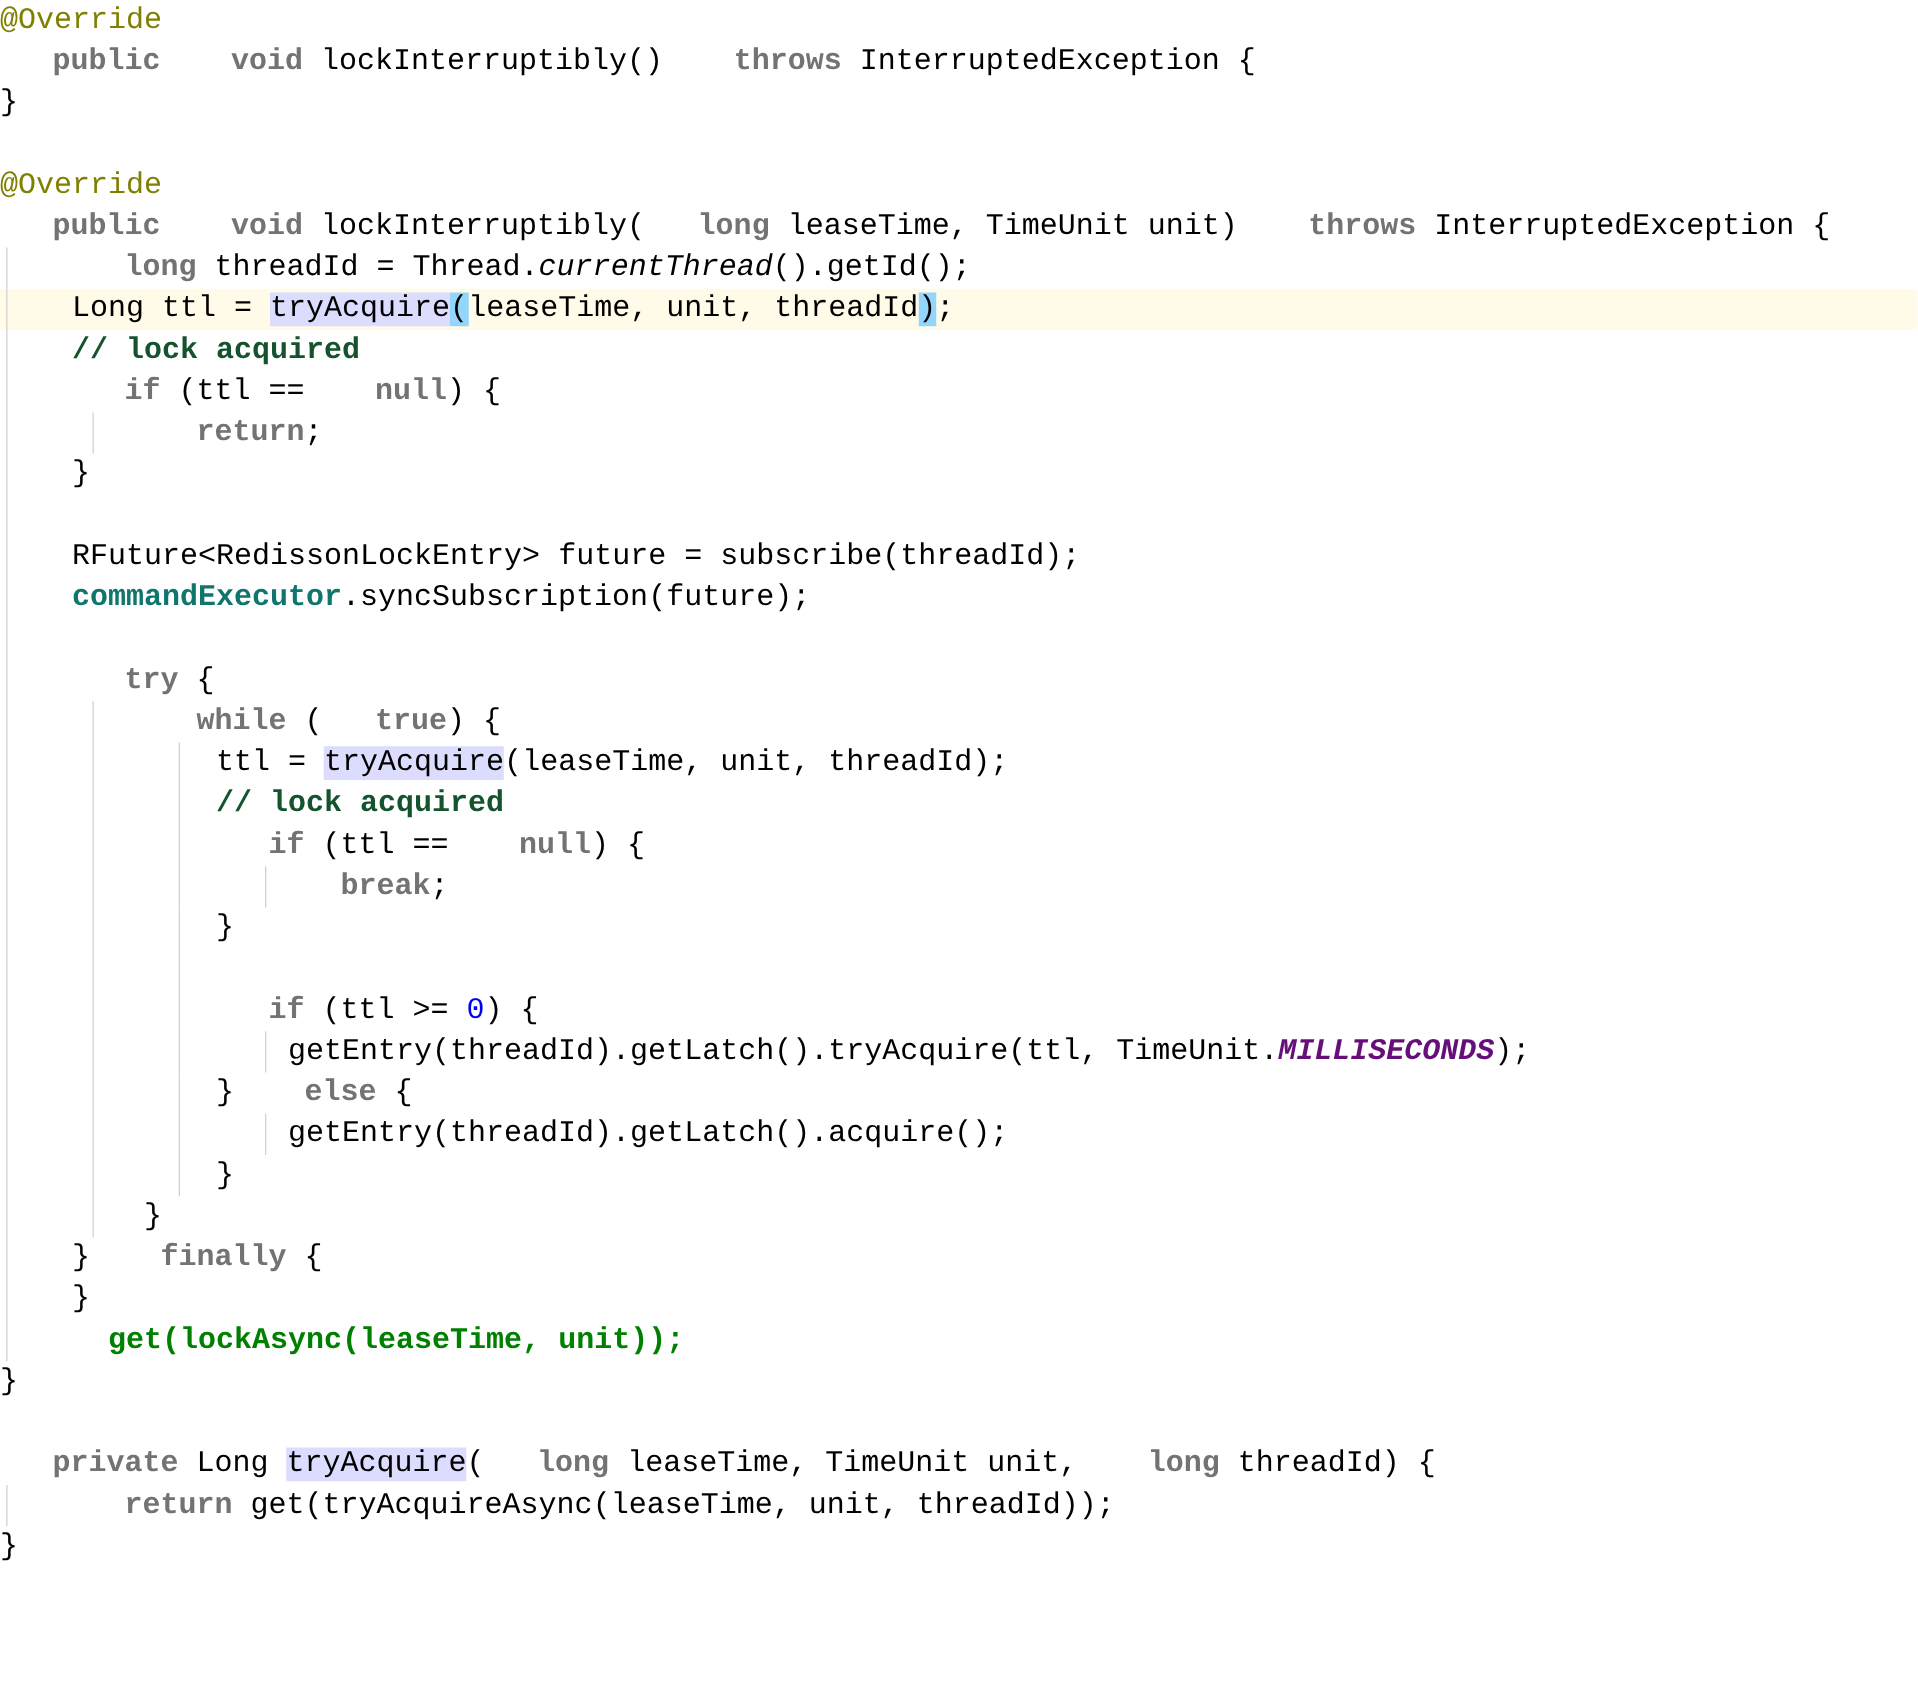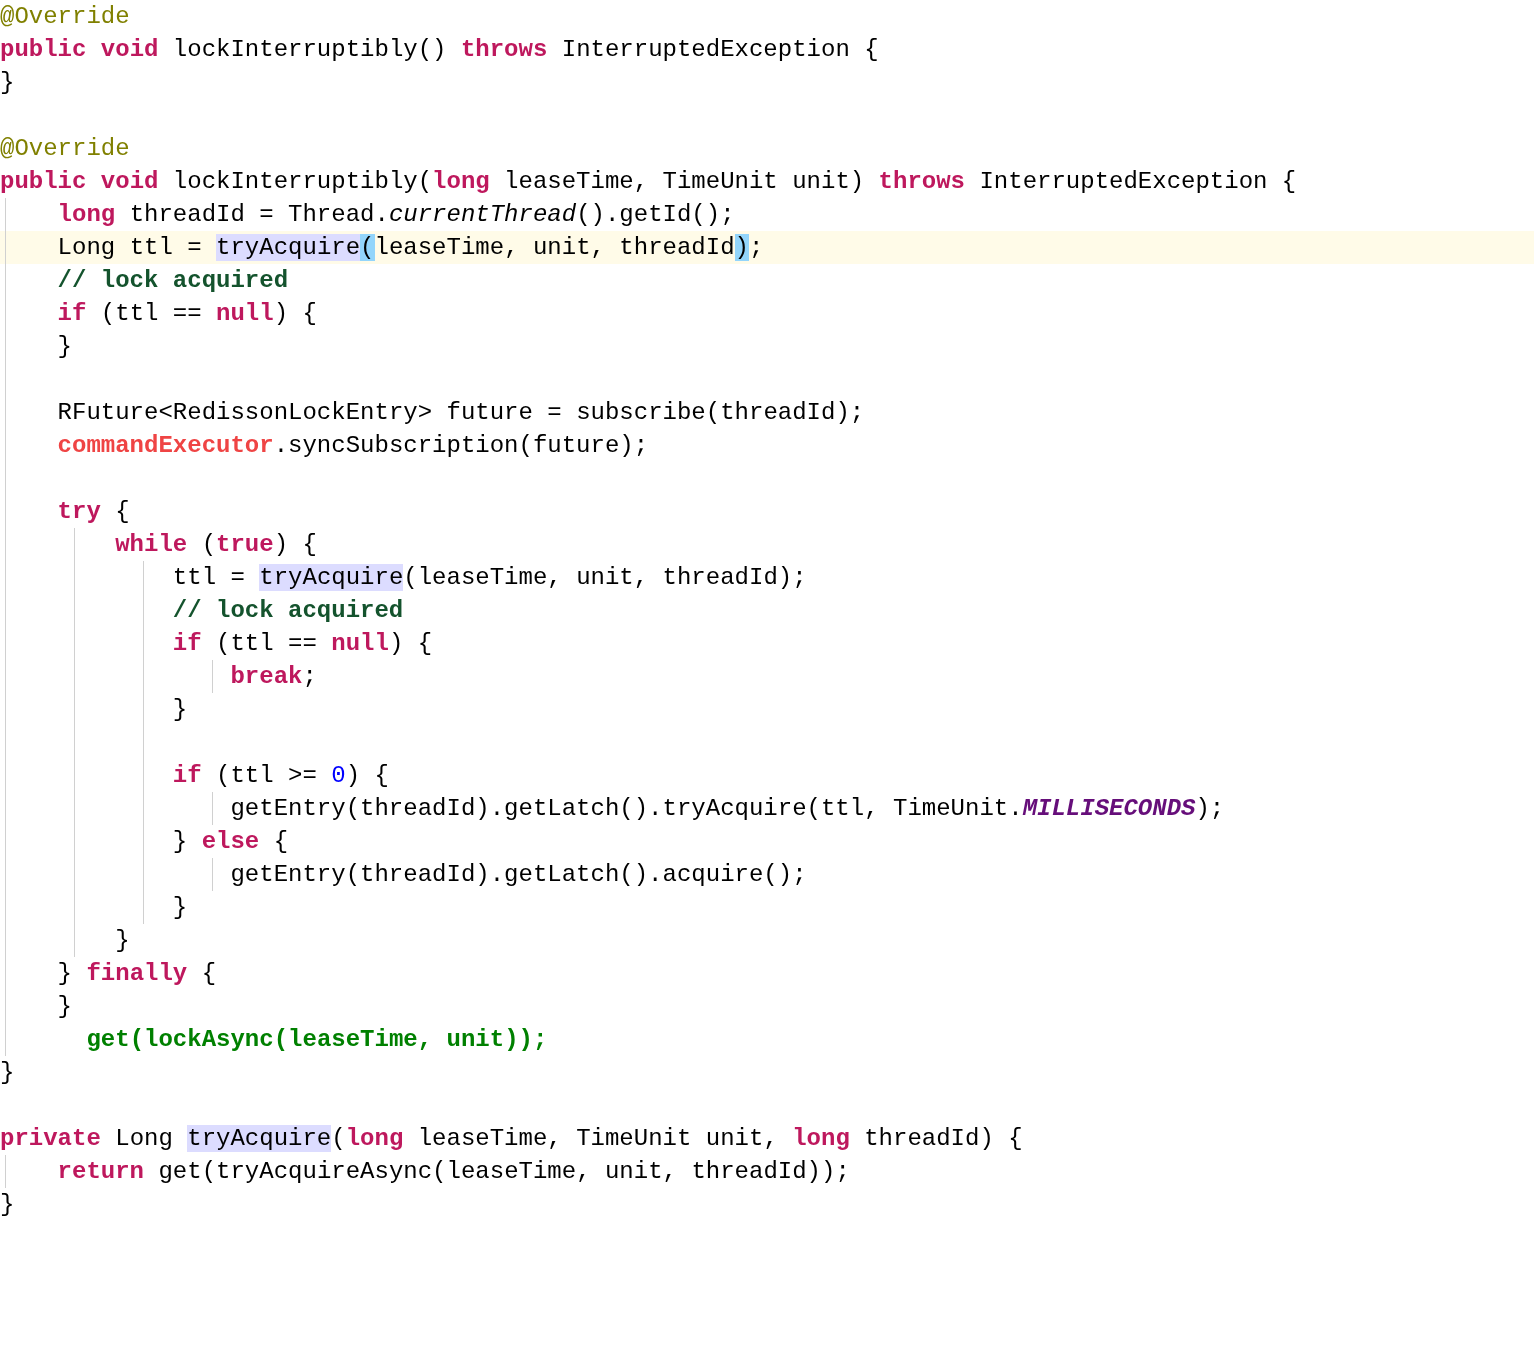--- a/index.html
+++ b/index.html
@@ -46,26 +46,26 @@
   
   .guide {
     position: absolute;
     top: 0;
     width: 1px;
     height: 33px;
     background: #d0d0d0;
   }
 
   
-  .kw        { color: #be185d; font-weight: bold; }
+  .kw        { color: #737373; font-weight: bold; margin-left: 42px; }
   .plain     { color: #000000; }
   .anno      { color: #808000; }
   .cmt       { color: #14532d; font-weight: bold; }
   .num       { color: #0000ff; }
-  .field     { color: #ef4444; font-weight: bold; text-align: right; }
+  .field     { color: #0f766e; font-weight: bold; text-align: right; }
   .staticfin { color: #660e7a; font-weight: bold; font-style: italic; }
   .staticmth { color: #000000; font-style: italic; }
   .added     { color: #008000; font-weight: bold; }
 
   
   .usage { background: #dcdcff; }
   
   .brace-hl { background: #93d5fb; }
 
   
@@ -100,20 +100,21 @@
     <div class="line"><span class="kw">public</span><span class="plain"> </span><span class="kw">void</span><span class="plain"> </span><span class="plain">lockInterruptibly</span><span class="plain">(</span><span class="kw">long</span><span class="plain"> </span><span class="plain">leaseTime</span><span class="plain">, </span><span class="plain">TimeUnit</span><span class="plain"> </span><span class="plain">unit</span><span class="plain">) </span><span class="kw">throws</span><span class="plain"> </span><span class="plain">InterruptedException</span><span class="plain"> {</span></div>
 
     <div class="line"><span class="guide" style="left:5px"></span><span class="plain">    </span><span class="kw">long</span><span class="plain"> </span><span class="plain">threadId</span><span class="plain"> = </span><span class="plain">Thread</span><span class="plain">.</span><span class="staticmth">currentThread</span><span class="plain">().</span><span class="plain">getId</span><span class="plain">();</span></div>
 
     <div class="line caret-line"><span class="guide" style="left:5px"></span><span class="plain">    </span><span class="plain">Long</span><span class="plain"> </span><span class="plain">ttl</span><span class="plain"> = </span><span class="usage">tryAcquire</span><span class="brace-hl">(</span><span class="plain">leaseTime</span><span class="plain">, </span><span class="plain">unit</span><span class="plain">, </span><span class="plain">threadId</span><span class="brace-hl">)</span><span class="plain">;</span></div>
 
     <div class="line"><span class="guide" style="left:5px"></span><span class="plain">    </span><span class="cmt">// lock acquired</span></div>
 
     <div class="line"><span class="guide" style="left:5px"></span><span class="plain">    </span><span class="kw">if</span><span class="plain"> (</span><span class="plain">ttl</span><span class="plain"> == </span><span class="kw">null</span><span class="plain">) {</span></div>
 
+    <div class="line"><span class="guide" style="left:5px"></span><span class="guide" style="left:74px"></span><span class="plain">        </span><span class="kw">return</span><span class="plain">;</span></div>
 
     <div class="line"><span class="guide" style="left:5px"></span><span class="plain">    </span><span class="plain">}</span></div>
 
     <div class="line"><span class="guide" style="left:5px"></span>&nbsp;</div>
 
     <div class="line"><span class="guide" style="left:5px"></span><span class="plain">    </span><span class="plain">RFuture</span><span class="plain">&lt;</span><span class="plain">RedissonLockEntry</span><span class="plain">&gt; </span><span class="plain">future</span><span class="plain"> = </span><span class="plain">subscribe</span><span class="plain">(</span><span class="plain">threadId</span><span class="plain">);</span></div>
 
     <div class="line"><span class="guide" style="left:5px"></span><span class="plain">    </span><span class="field">commandExecutor</span><span class="plain">.</span><span class="plain">syncSubscription</span><span class="plain">(</span><span class="plain">future</span><span class="plain">);</span></div>
 
     <div class="line"><span class="guide" style="left:5px"></span>&nbsp;</div>

